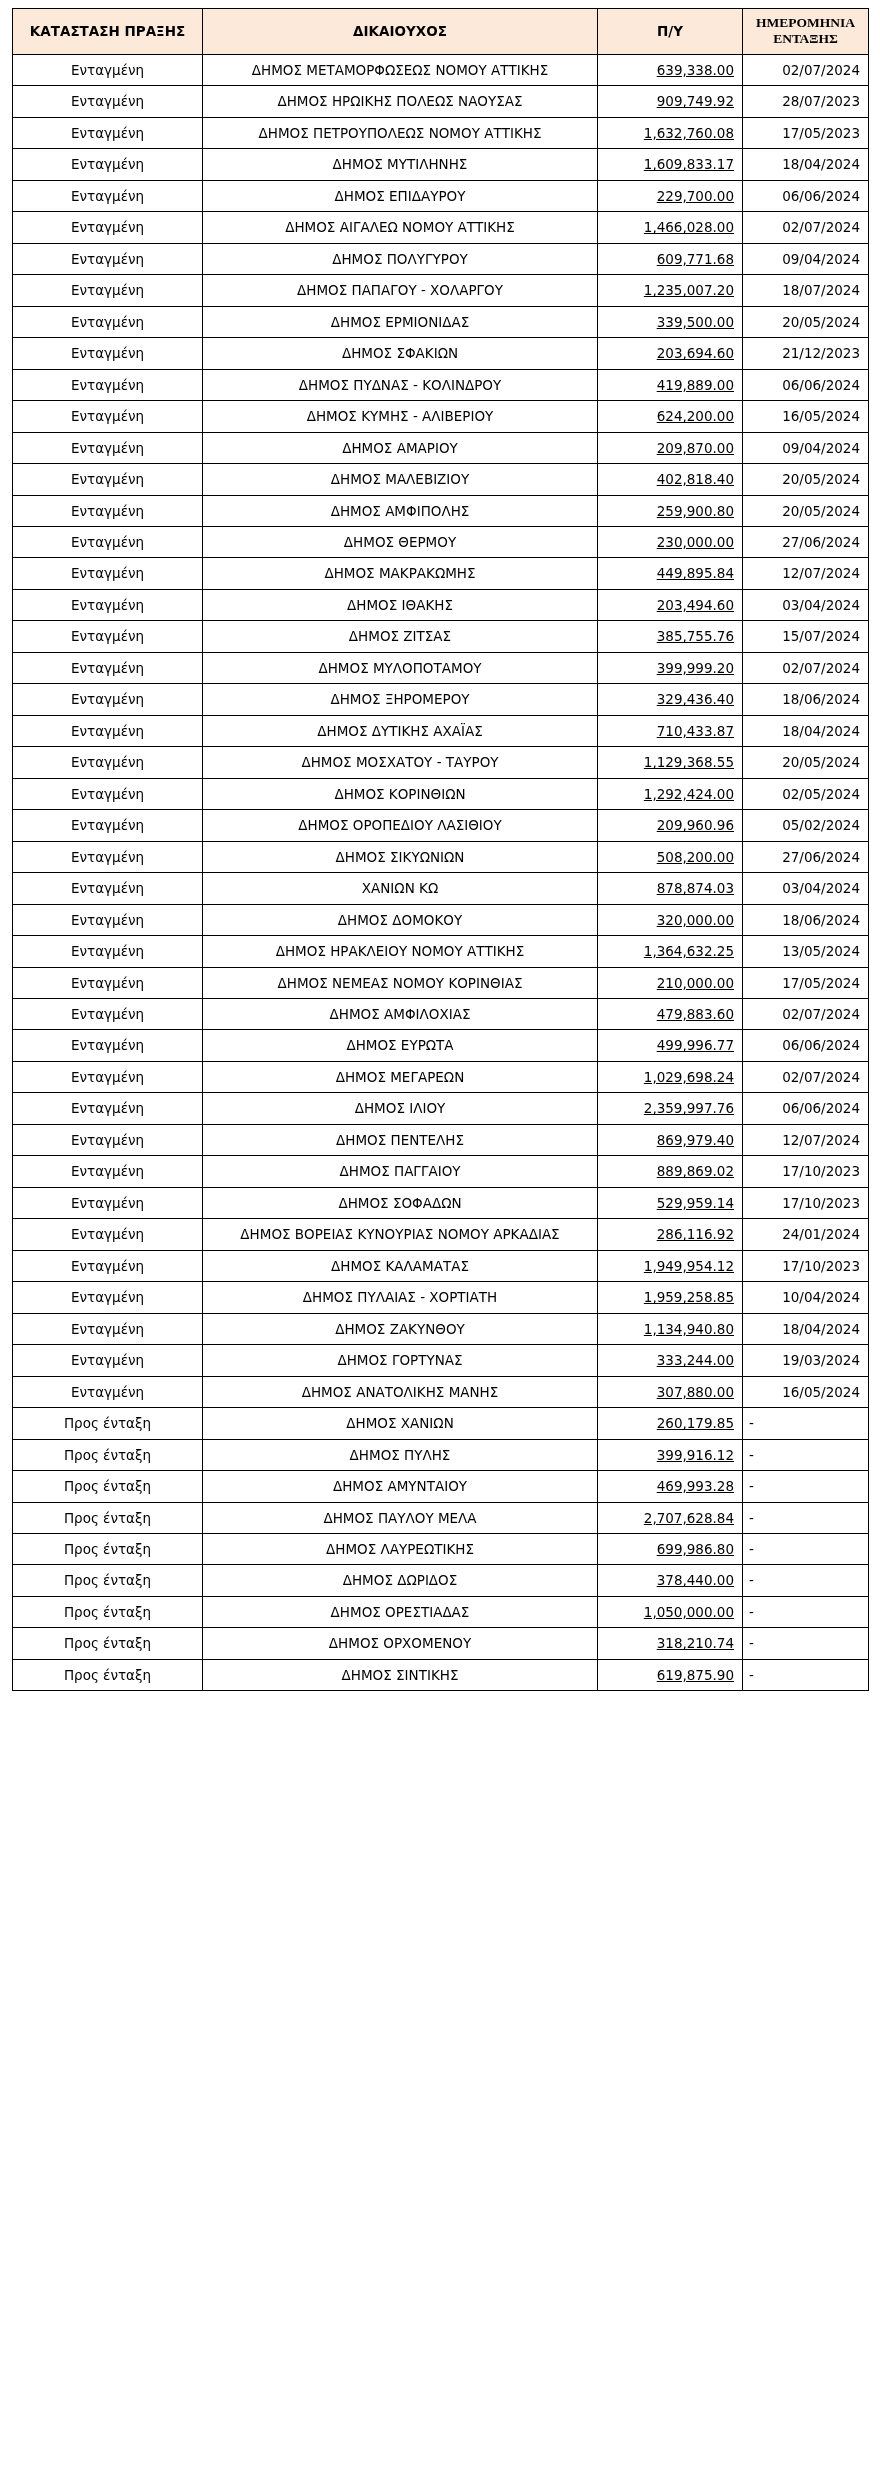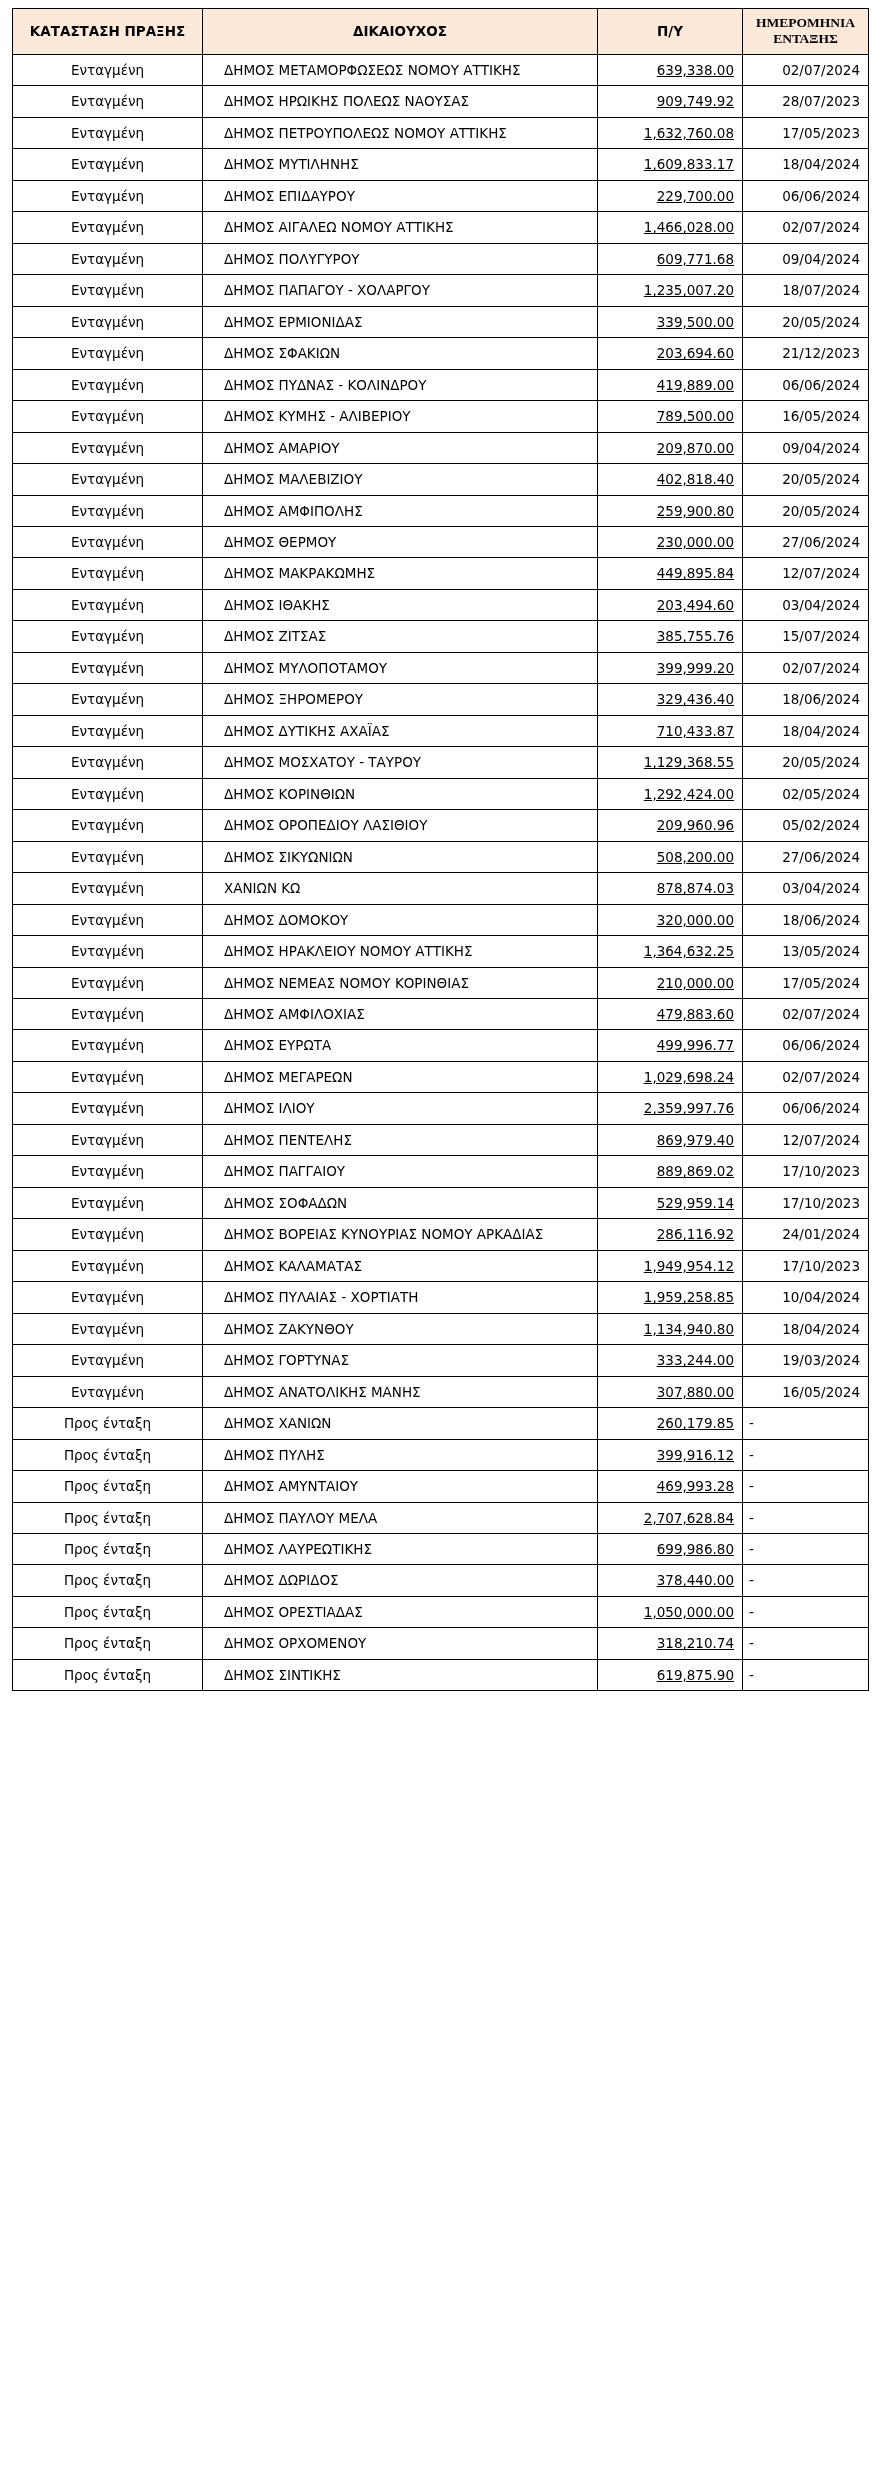--- a/index.html
+++ b/index.html
@@ -44,22 +44,22 @@
   thead th.h-date {
     color: #000000;
     font-family: Liberation Serif, serif;
   }
   td.status {
     text-align: center;
     padding: 7px 8px;
     white-space: nowrap;
   }
   td.name {
-    text-align: left;
-    padding: 7px 21px;
+    text-align: center;
+    padding: 7px 8px;
   }
   td.amount {
     text-align: right;
     padding: 7px 8px;
     white-space: nowrap;
     text-decoration: underline;
   }
   td.date {
     text-align: right;
     padding: 7px 8px;
@@ -152,21 +152,21 @@
         </tr>
         <tr>
           <td class="status">Ενταγμένη</td>
           <td class="name">ΔΗΜΟΣ ΠΥΔΝΑΣ - ΚΟΛΙΝΔΡΟΥ</td>
           <td class="amount">419,889.00</td>
           <td class="date">06/06/2024</td>
         </tr>
         <tr>
           <td class="status">Ενταγμένη</td>
           <td class="name">ΔΗΜΟΣ ΚΥΜΗΣ - ΑΛΙΒΕΡΙΟΥ</td>
-          <td class="amount">789,500.00</td>
+          <td class="amount">624,200.00</td>
           <td class="date">16/05/2024</td>
         </tr>
         <tr>
           <td class="status">Ενταγμένη</td>
           <td class="name">ΔΗΜΟΣ ΑΜΑΡΙΟΥ</td>
           <td class="amount">209,870.00</td>
           <td class="date">09/04/2024</td>
         </tr>
         <tr>
           <td class="status">Ενταγμένη</td>

